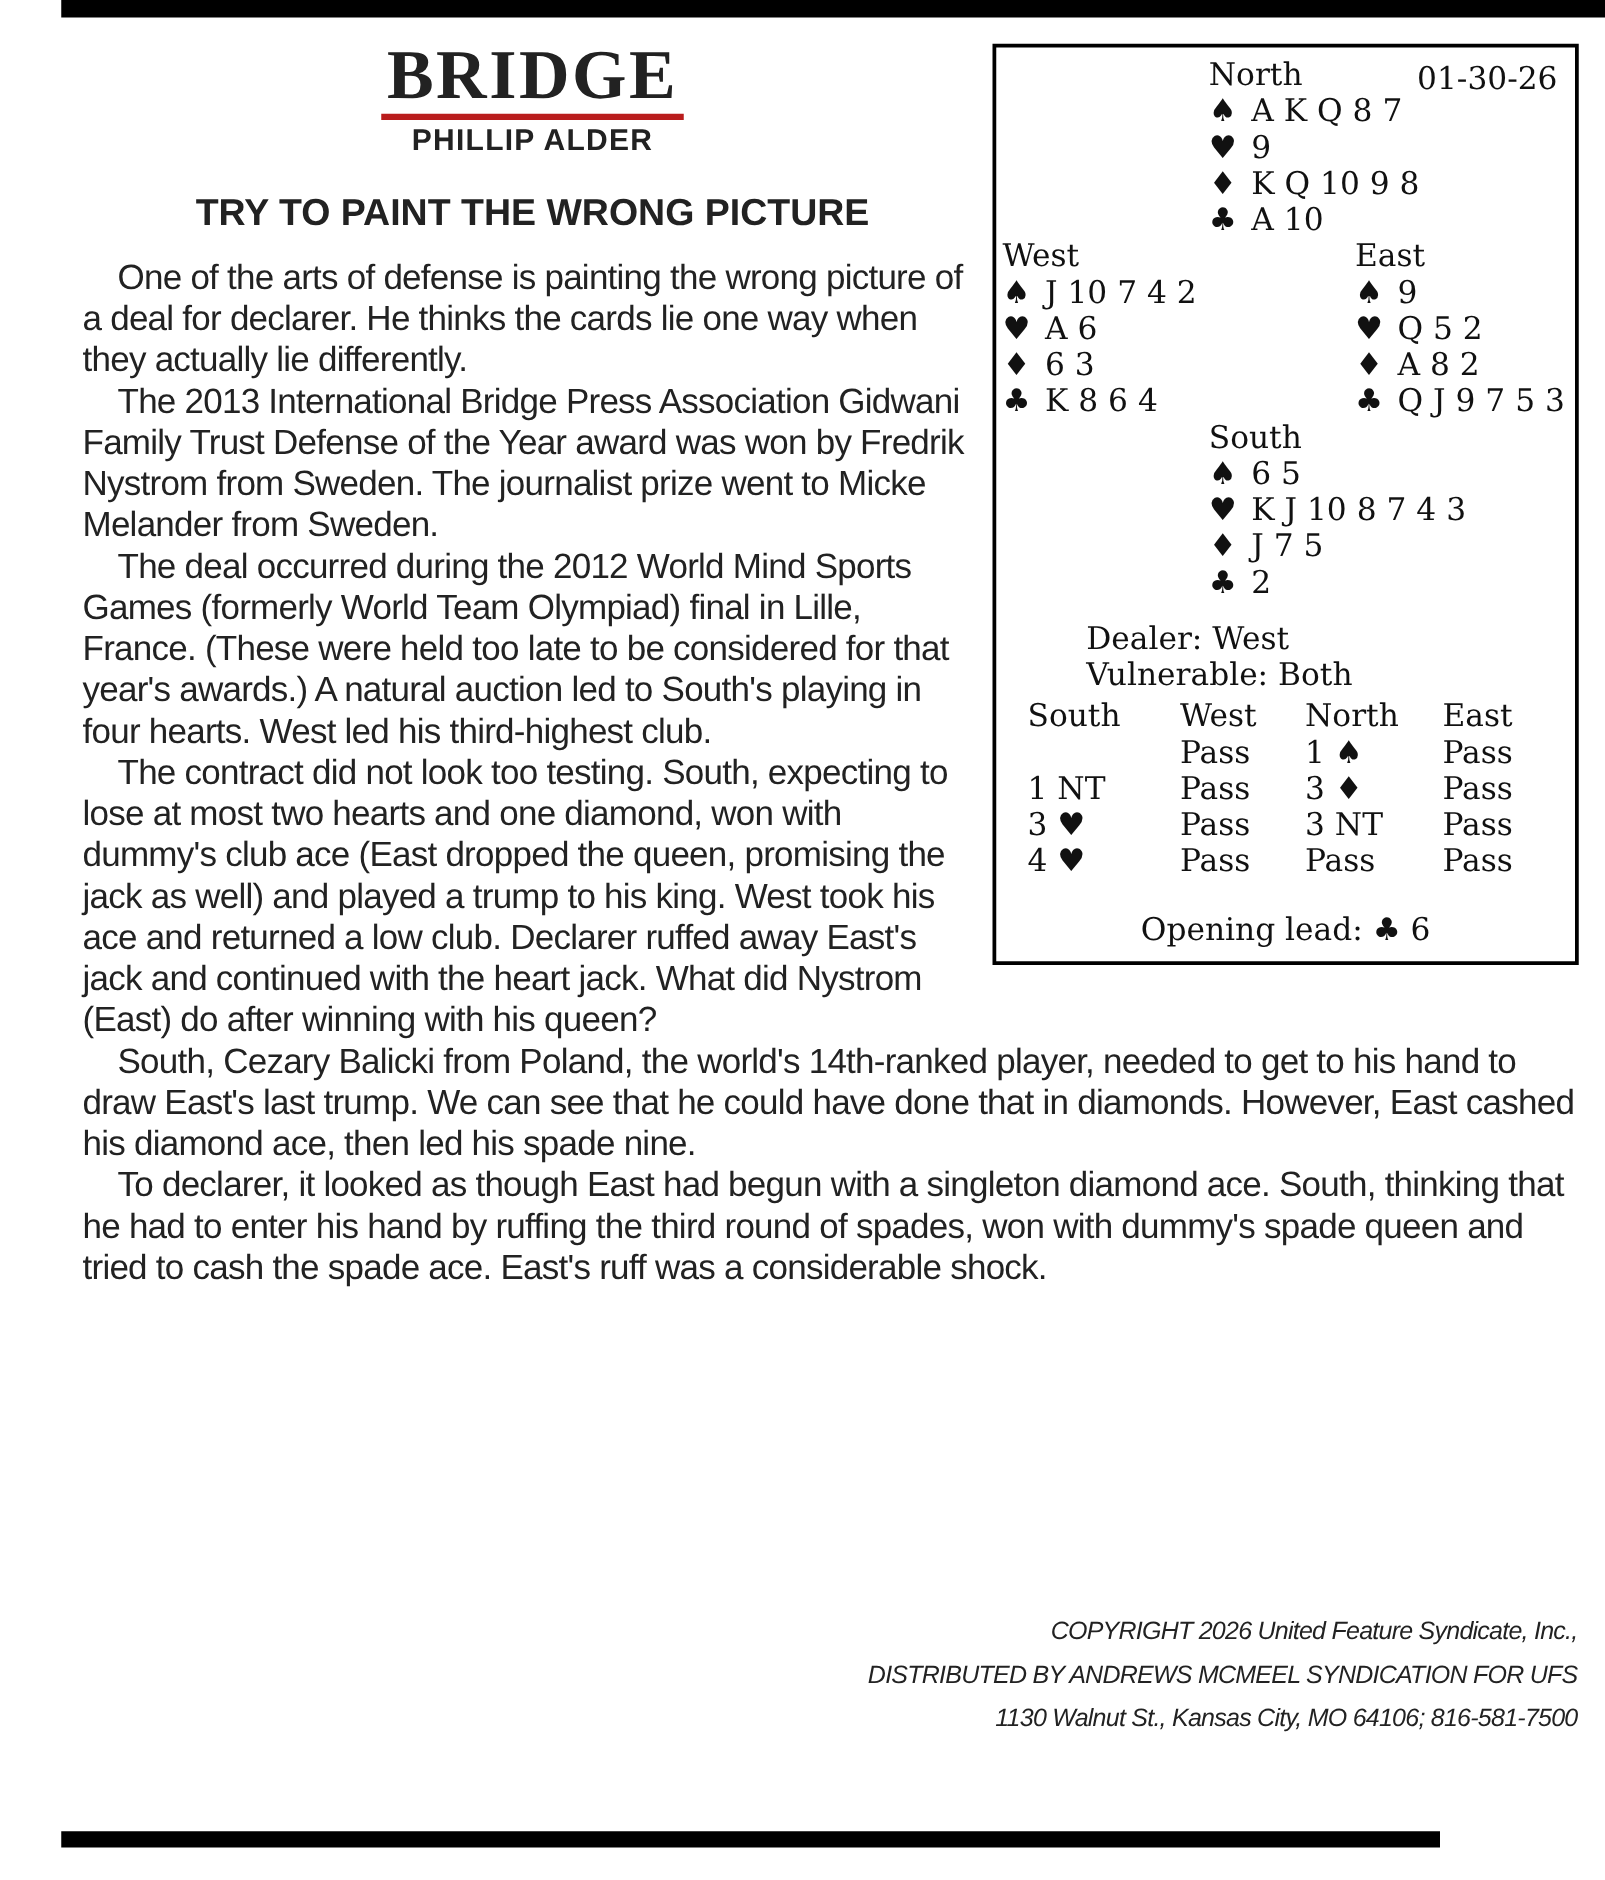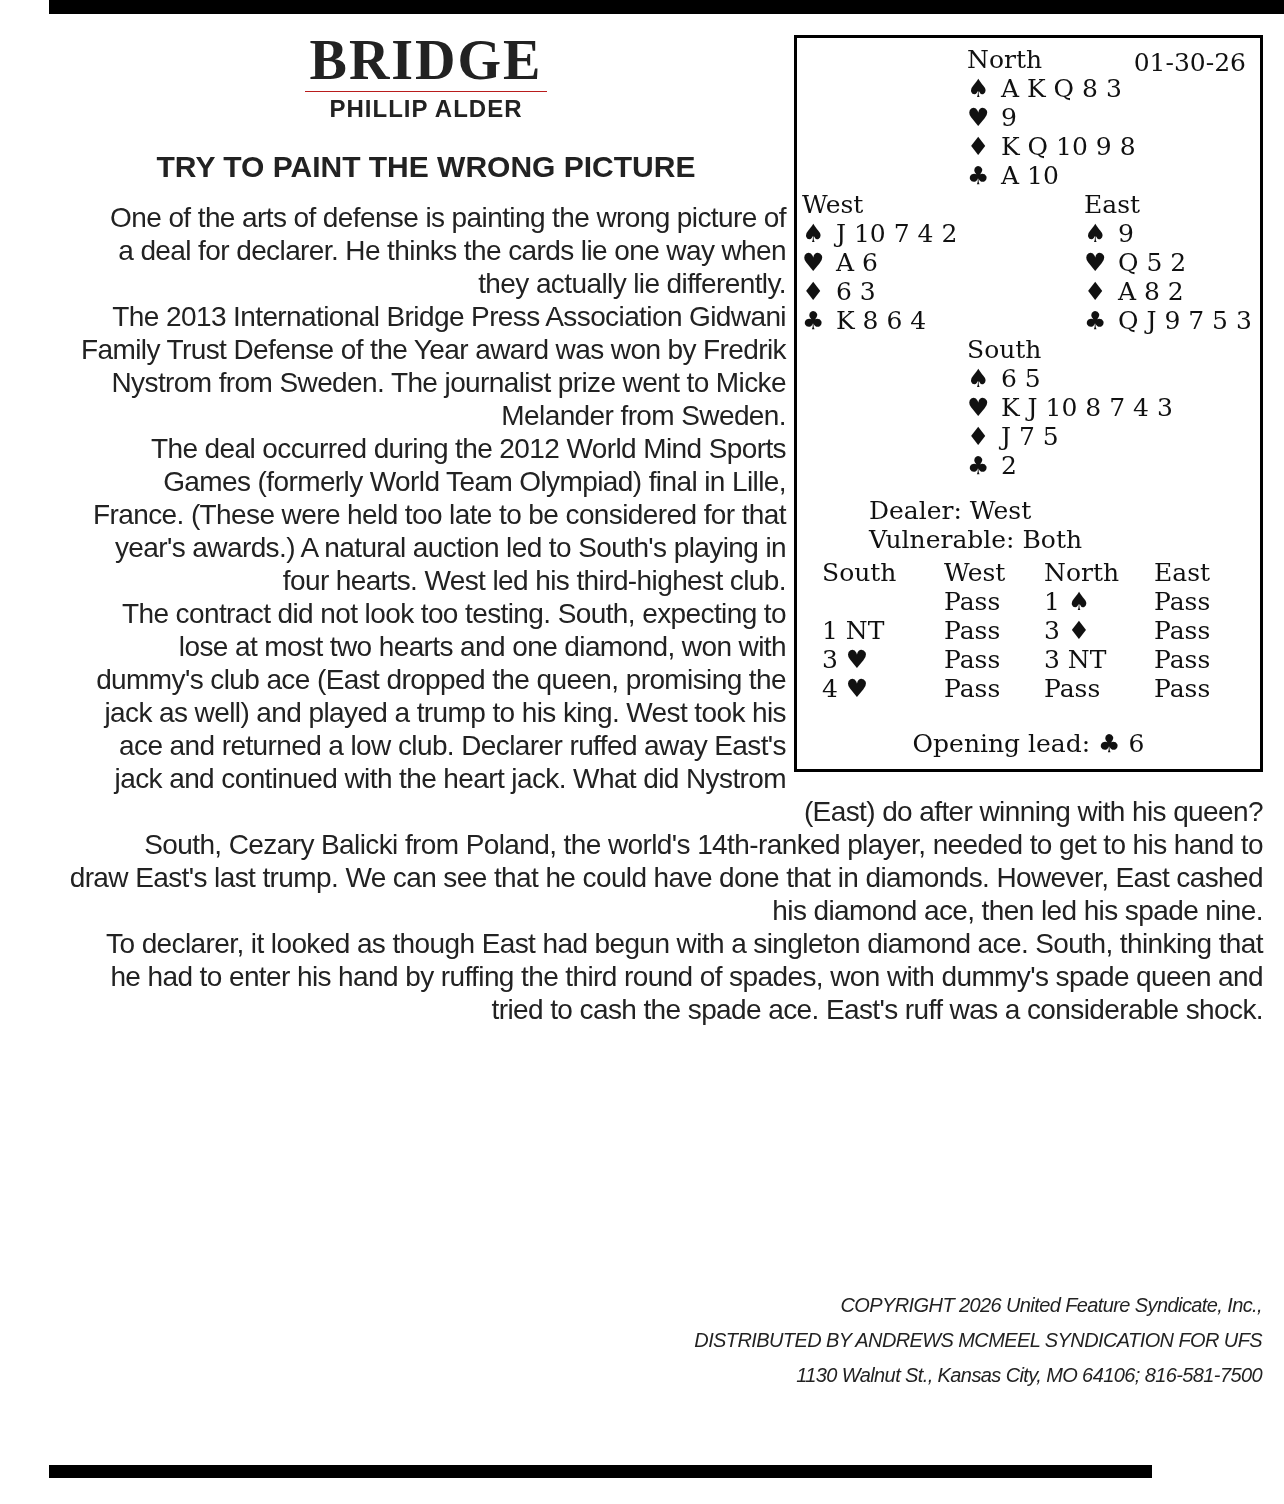--- a/index.html
+++ b/index.html
@@ -31,27 +31,27 @@
   .dealer-block { margin-left:72px; margin-top:16px; }
   .auction { margin-top:4px; padding-left:25px; display:grid; grid-template-columns:122px 100px 110px auto; }
   .auction div { white-space:nowrap; }
   .opening-lead { text-align:center; margin-top:26px; }
 
   
   .masthead { text-align:center; margin-top:12px; }
   .masthead-title {
     display:inline-block; font-family:"Liberation Serif", serif; font-weight:bold;
     font-size:56px; line-height:1.0; letter-spacing:2px;
-    border-bottom:1px solid #b91c1c; padding:0 5px 3px 5px; color:#222;
+    border-bottom:5px solid #b91c1c; padding:0 5px 3px 5px; color:#222;
   }
   .masthead-byline { font-size:24px; font-weight:bold; letter-spacing:1px; margin-top:3px; color:#222; }
   .headline { text-align:center; font-size:30px; font-weight:bold; margin-top:27px; color:#222; }
 
   
-  .body-text { margin-top:17px;text-align:right; }
+  .body-text { margin-top:17px; }
   .body-text p {
     margin:0; text-indent:28px;
     font-size:28px; line-height:33px; letter-spacing:-0.6px; color:#222;
   }
 
   
   .copyright {
     position:absolute; top:1288px; right:22px; text-align:right;
     font-style:italic; font-size:20px; line-height:35px; letter-spacing:-0.6px; color:#222;
   }
@@ -61,21 +61,21 @@
 
 <div class="rule rule-top"></div>
 
 <div class="article">
 
   <aside class="deal-box">
     <span class="db-date-abs">01-30-26</span>
 
     <div class="hand-north">
       <div class="hand-row">North</div>
-      <div class="hand-row"><span class="suit">♠</span><span>A K Q 8 3</span></div>
+      <div class="hand-row"><span class="suit">♠</span><span>A K Q 8 7</span></div>
       <div class="hand-row"><span class="suit">♥</span><span>9</span></div>
       <div class="hand-row"><span class="suit">♦</span><span>K Q 10 9 8</span></div>
       <div class="hand-row"><span class="suit">♣</span><span>A 10</span></div>
     </div>
 
     <div class="we-row">
       <div class="west-col">
         <div class="hand-row">West</div>
         <div class="hand-row"><span class="suit">♠</span><span>J 10 7 4 2</span></div>
         <div class="hand-row"><span class="suit">♥</span><span>A 6</span></div>

